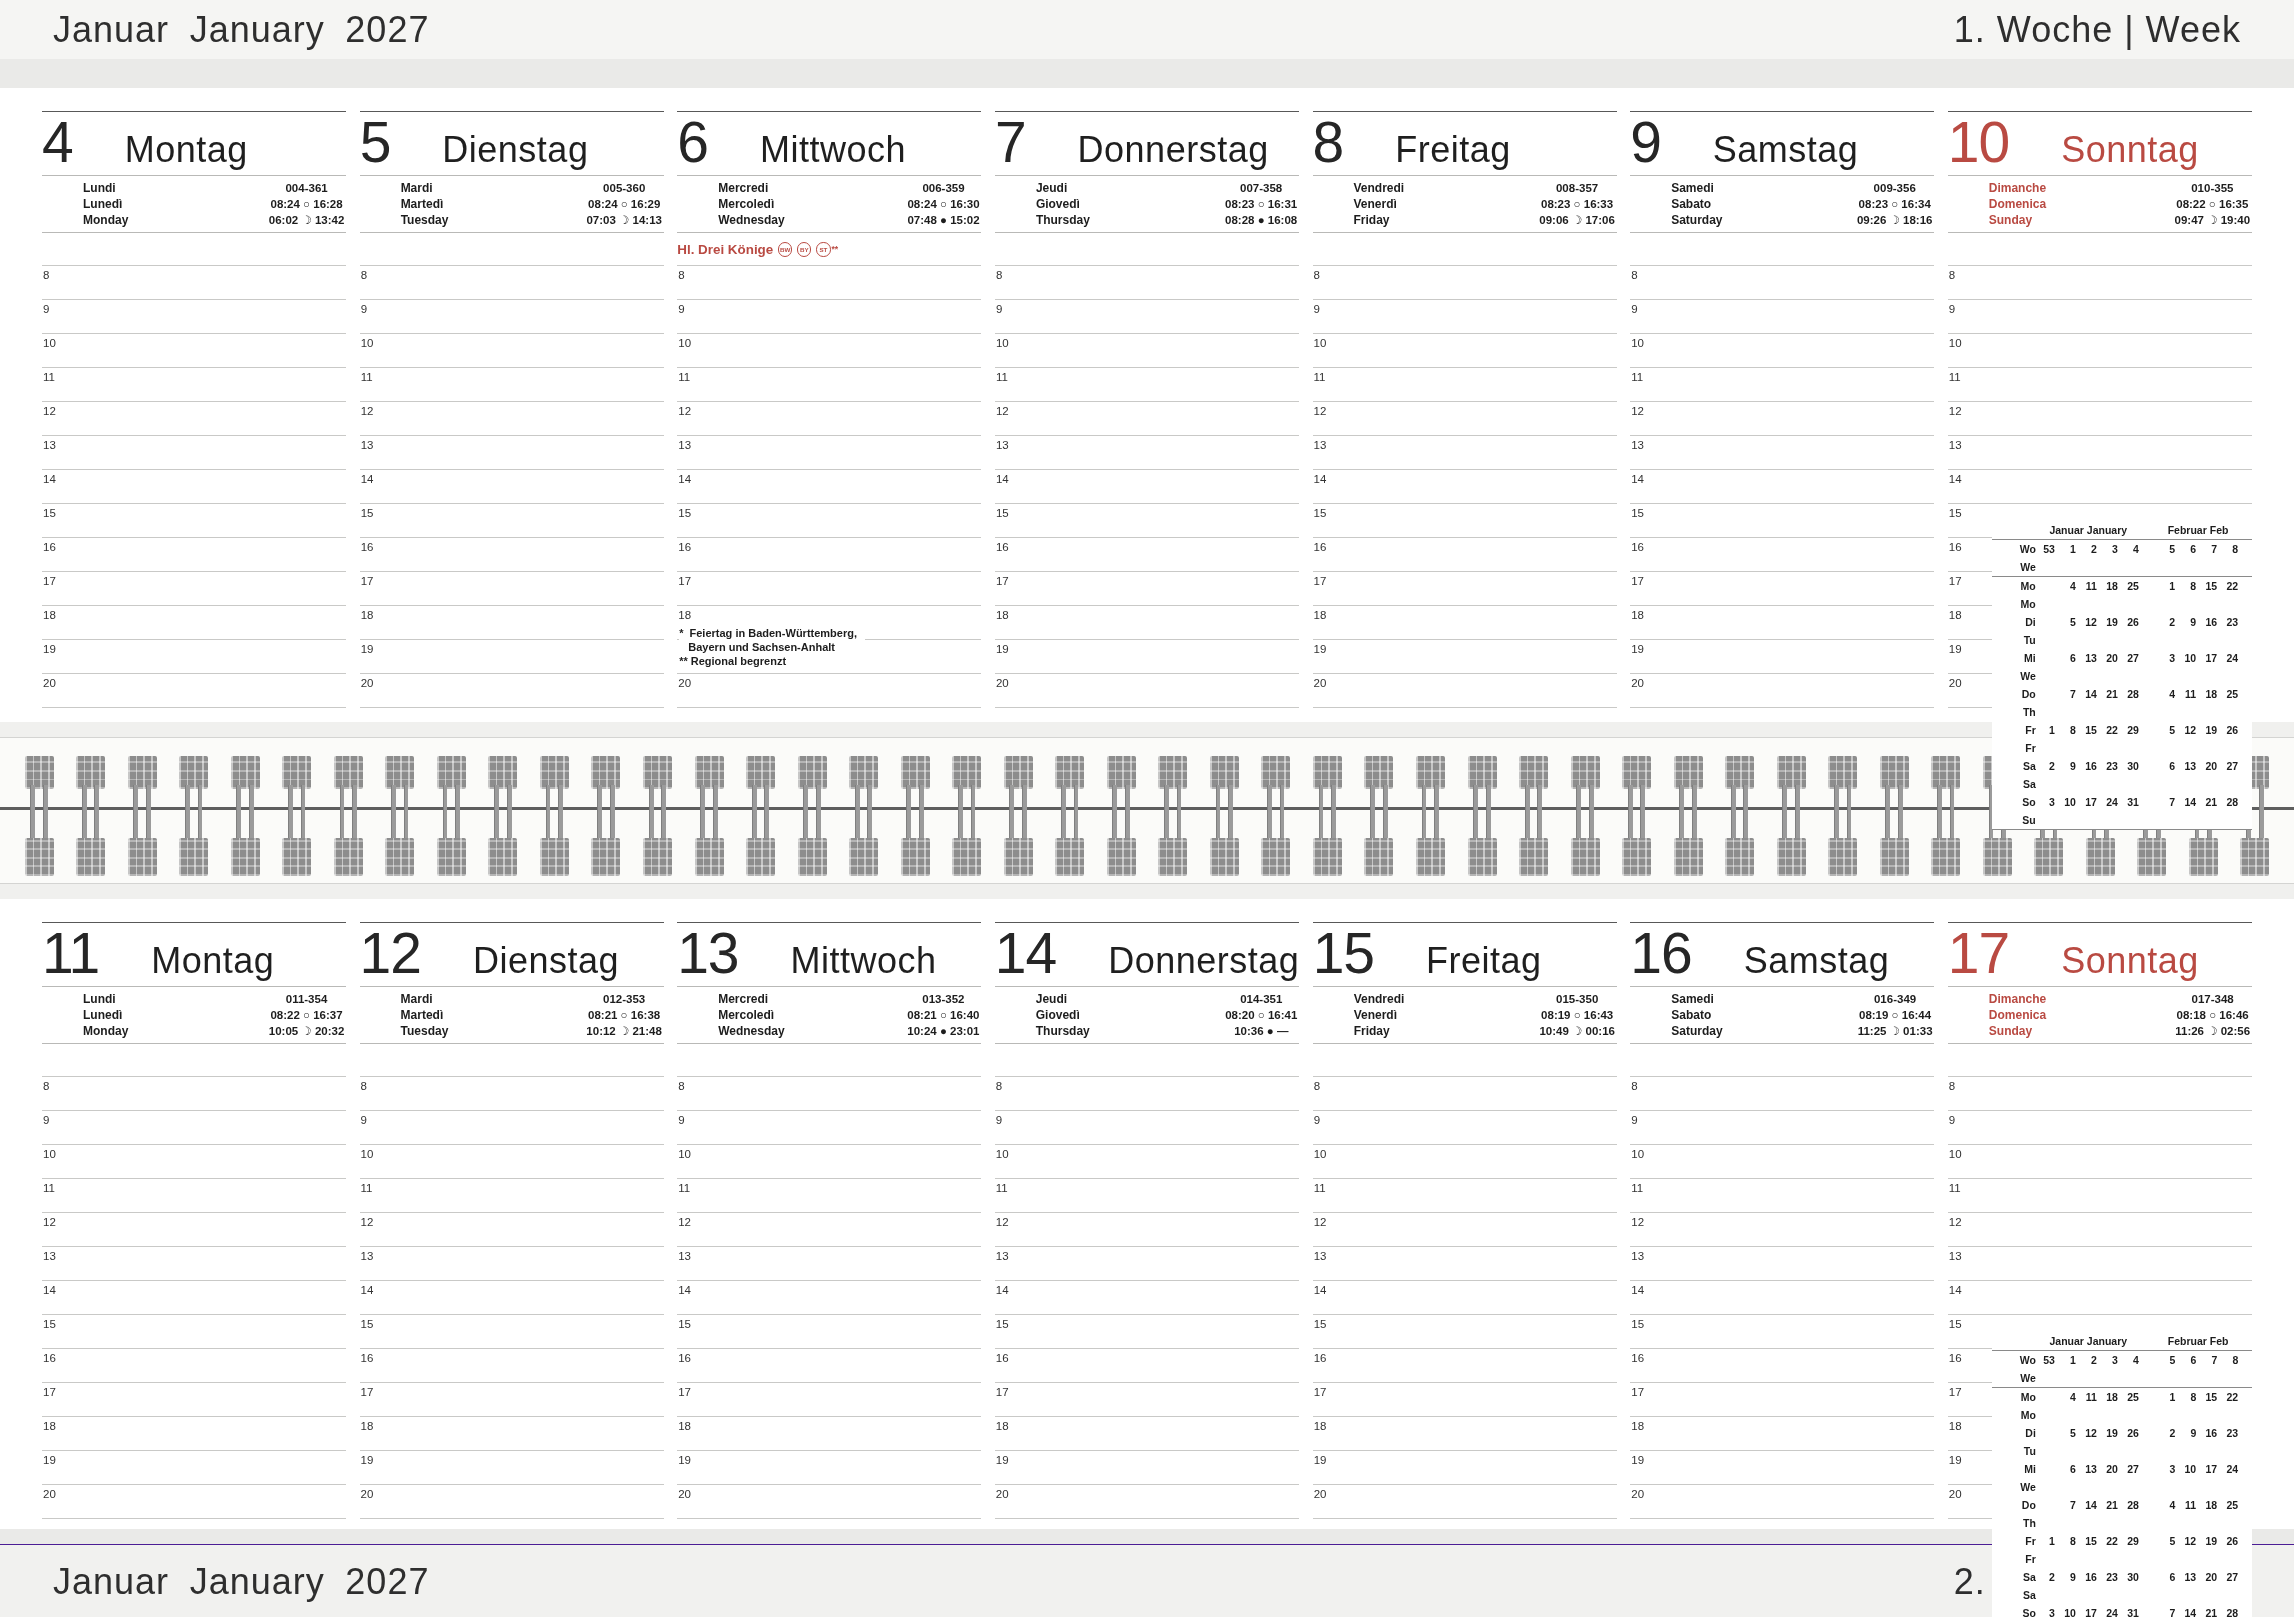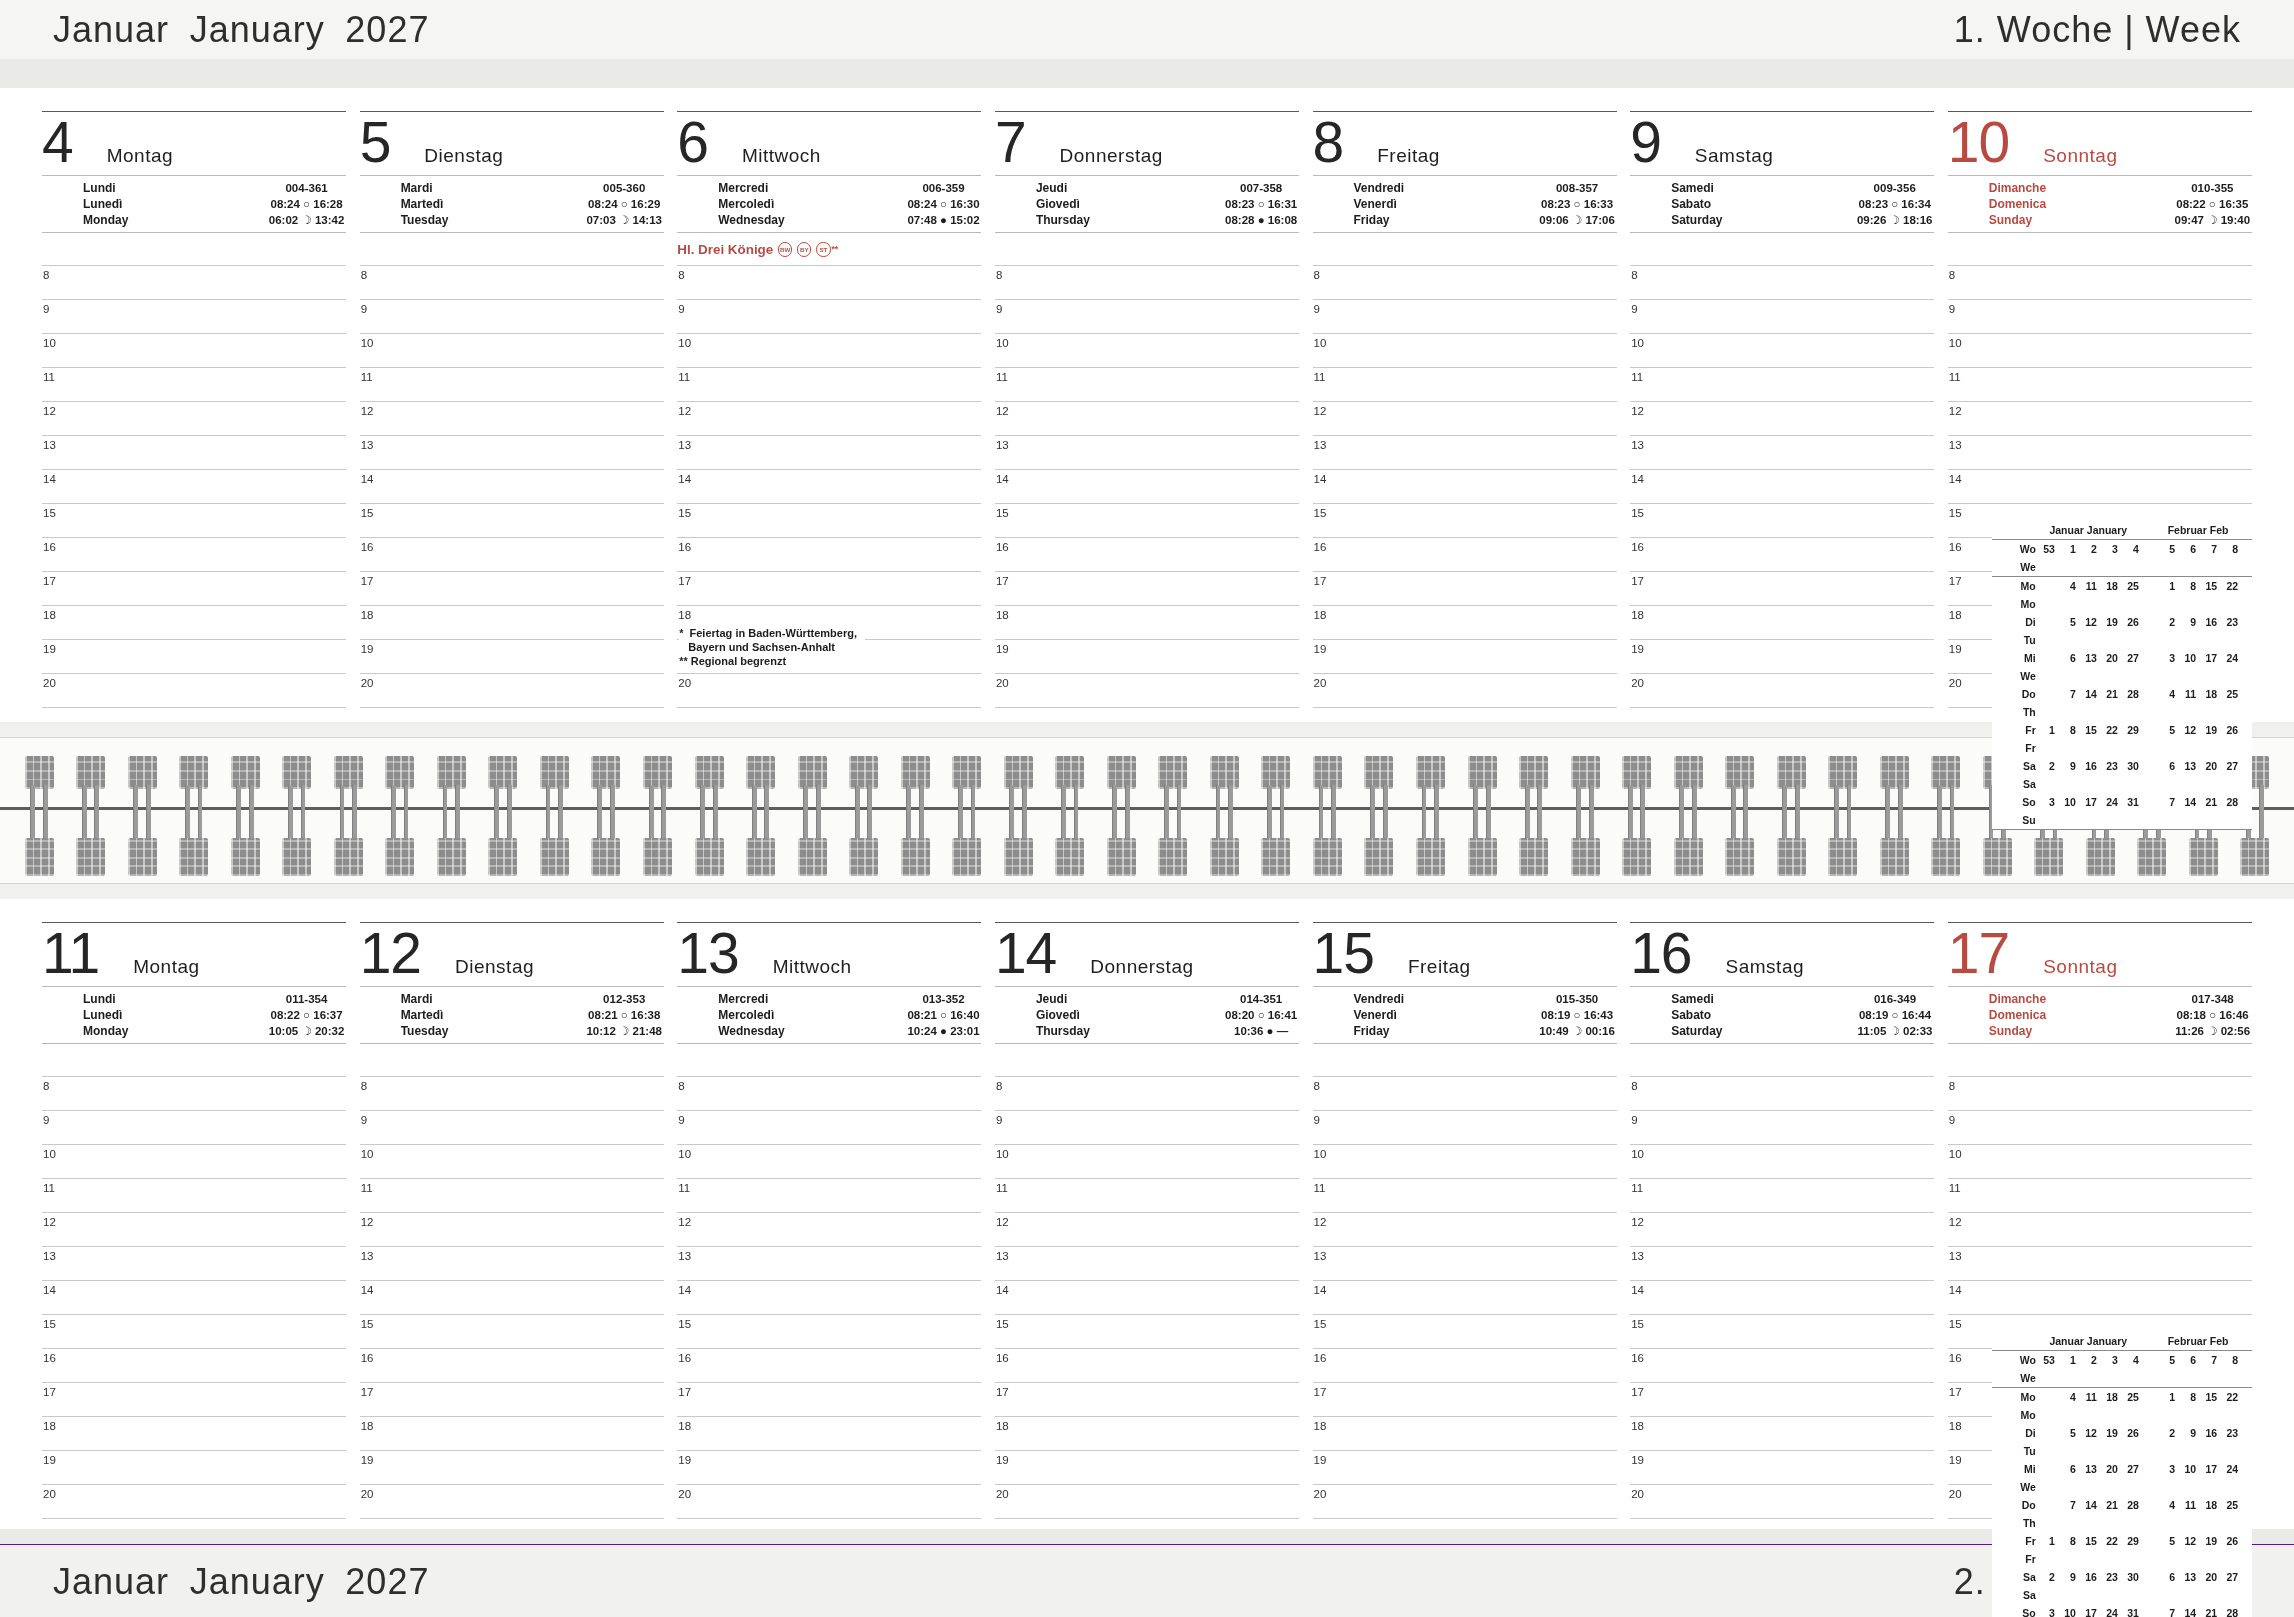--- a/index.html
+++ b/index.html
@@ -18,21 +18,21 @@
 
   
   .page{position:absolute;left:0;width:2294px;background:#fff;}
   .page1{top:88px;height:634px;}
   .page2{top:899px;height:631px;}
   .days-grid{display:grid;grid-template-columns:repeat(7,1fr);gap:13.4px;padding:23px 42px 0;box-sizing:border-box;}
 
   .day-col{position:relative;border-top:1.9px solid #585858;}
   .day-head{display:flex;align-items:baseline;height:61px;padding-top:1.9px;}
   .num{font-size:57px;line-height:57px;letter-spacing:-1px;color:#262626;}
-  .dayname{font-size:19px;margin-left:34px;color:#1f1f1f;letter-spacing:0.5px;}
+  .dayname{font-size:36px;margin-left:52px;color:#1f1f1f;letter-spacing:0.5px;}
   .rule{border-top:1.4px solid #b9b9b7;}
   .info{display:flex;justify-content:space-between;padding:3.8px 1.9px 4.8px 1px;margin-left:40px;}
   .langs div{font-size:12px;font-weight:700;line-height:16px;color:#1d1d1d;}
   .times div{font-size:11.5px;font-weight:700;line-height:16px;text-align:center;color:#1d1d1d;}
   .holiday-strip{height:32px;display:flex;align-items:center;font-size:13.4px;font-weight:700;}
   .holiday-label{color:var(--red);}
   .hol-mark{display:inline-flex;align-items:center;justify-content:center;width:14.3px;height:14.3px;
             border:1.3px solid var(--red);border-radius:50%;color:var(--red);
             font-size:6.2px;font-weight:700;margin-left:4.8px;box-sizing:border-box;}
   .hol-suffix{color:var(--red);font-size:8.6px;vertical-align:super;margin-left:1px;font-weight:700;}
@@ -925,21 +925,21 @@
           <div class="rule"></div>
           <div class="info">
             <div class="langs">
               <div>Samedi</div>
               <div>Sabato</div>
               <div>Saturday</div>
             </div>
             <div class="times">
               <div>016-349</div>
               <div>08:19 ○ 16:44</div>
-              <div>11:05 ☽ 02:33</div>
+              <div>11:25 ☽ 01:33</div>
             </div>
           </div>
           <div class="rule"></div>
           <div class="holiday-strip"></div>
           <div class="hour-grid">
             <div class="hour-row"><span>8</span></div>
             <div class="hour-row"><span>9</span></div>
             <div class="hour-row"><span>10</span></div>
             <div class="hour-row"><span>11</span></div>
             <div class="hour-row"><span>12</span></div>

